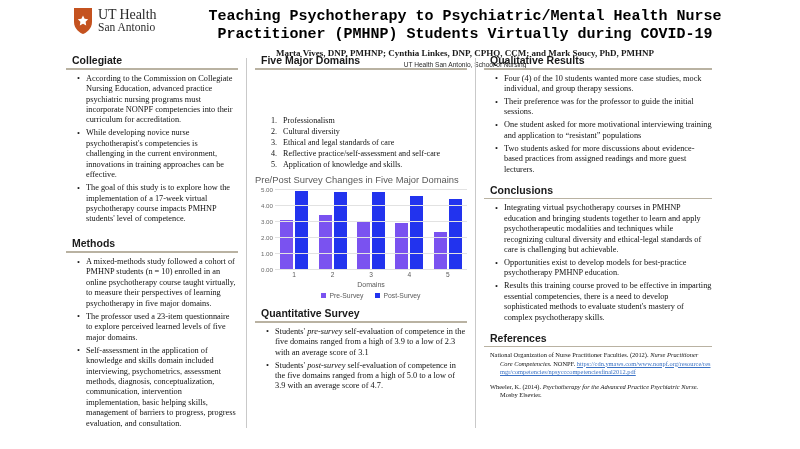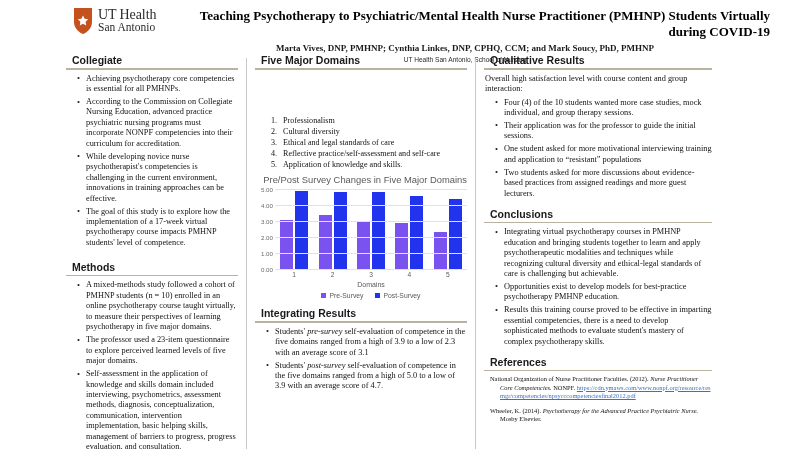--- a/index.html
+++ b/index.html
@@ -56,26 +56,25 @@
     font-weight: 400;
     color: #2b2b2b;
   }
   .title-block {
     flex: 1 1 auto;
     text-align: center;
     padding-right: 20px;
     padding-top: 2px;
   }
   .poster-title {
-    font-family: Liberation Serif, serif;
-    font-size: 13px;
+    font-family: Liberation Mono, monospace;
+    font-size: 15px;
     font-weight: bold;
     color: #000;
     line-height: 1.2;
-    text-align: right;
   }
   .poster-authors {
     font-family: "Liberation Serif", serif;
     font-size: 9px;
     font-weight: bold;
     color: #1a1a1a;
     margin-top: 4px;
   }
   .poster-affil {
     font-family: "Liberation Sans", sans-serif;
@@ -176,21 +175,21 @@
   
   .chart-box {
     width: 212px;
     margin: 4px 0 2px 0;
     position: relative;
   }
   .chart-title {
     font-family: "Liberation Sans", sans-serif;
     font-size: 9.4px;
     color: #5a5a5a;
-    text-align: right;
+    text-align: left;
     line-height: 1.25;
     margin-bottom: 3px;
   }
   .plot-wrap {
     display: flex;
     height: 80px;
   }
   .y-axis {
     width: 20px;
     flex: 0 0 20px;
@@ -314,21 +313,20 @@
   </div>
 </div>
 
 <div class="columns">
 
   <div class="col col-left">
 
     <h2 class="sec">Collegiate</h2>
     <div class="sec-rule"></div>
     <ul class="bul">
-      <li>Achieving psychotherapy core competencies is essential for all PMHNPs.</li>
       <li>According to the Commission on Collegiate Nursing Education, advanced practice psychiatric nursing programs must incorporate NONPF competencies into their curriculum for accreditation.</li>
       <li>While developing novice nurse psychotherapist's competencies is challenging in the current environment, innovations in training approaches can be effective.</li>
       <li>The goal of this study is to explore how the implementation of a 17-week virtual psychotherapy course impacts PMHNP students' level of competence.</li>
     </ul>
 
     <div class="sec-gap"></div>
 
     <h2 class="sec">Methods</h2>
     <div class="sec-rule"></div>
     <ul class="bul">
@@ -410,38 +408,37 @@
           </div>
           <div class="legend-item">
             <span class="swatch post" style="background: rgb(34, 51, 238);"></span>
             <span>Post-Survey</span>
           </div>
         </div>
     </div>
 
     <div class="sec-gap-sm"></div>
 
-    <h2 class="sec">Integrating Results</h2>
+    <h2 class="sec">Quantitative Survey</h2>
     <div class="sec-rule"></div>
     <ul class="bul">
       <li><span>Students' </span><em class="it">pre-survey</em><span> self-evaluation of competence in the five domains ranged from a high of 3.9 to a low of 2.3 with an average score of 3.1</span></li>
       <li><span>Students' </span><em class="it">post-survey</em><span> self-evaluation of competence in the five domains ranged from a high of 5.0 to a low of 3.9 with an average score of 4.7.</span></li>
     </ul>
   </div>
 
   <div class="divider-v"></div>
 
   <div class="col col-right">
 
     <h2 class="sec">Qualitative Results</h2>
     <div class="sec-rule"></div>
-    <p class="para">Overall high satisfaction level with course content and group interaction:</p>
     <ul class="bul">
       <li>Four (4) of the 10 students wanted more case studies, mock individual, and group therapy sessions.</li>
-      <li>Their application was for the professor to guide the initial sessions.</li>
+      <li>Their preference was for the professor to guide the initial sessions.</li>
       <li>One student asked for more motivational interviewing training and application to “resistant” populations</li>
       <li>Two students asked for more discussions about evidence-based practices from assigned readings and more guest lecturers.</li>
     </ul>
 
     <div class="sec-gap-sm"></div>
 
     <h2 class="sec">Conclusions</h2>
     <div class="sec-rule"></div>
     <ul class="bul">
       <li>Integrating virtual psychotherapy courses in PMHNP education and bringing students together to learn and apply psychotherapeutic modalities and techniques while recognizing cultural diversity and ethical-legal standards of care is challenging but achievable.</li>

